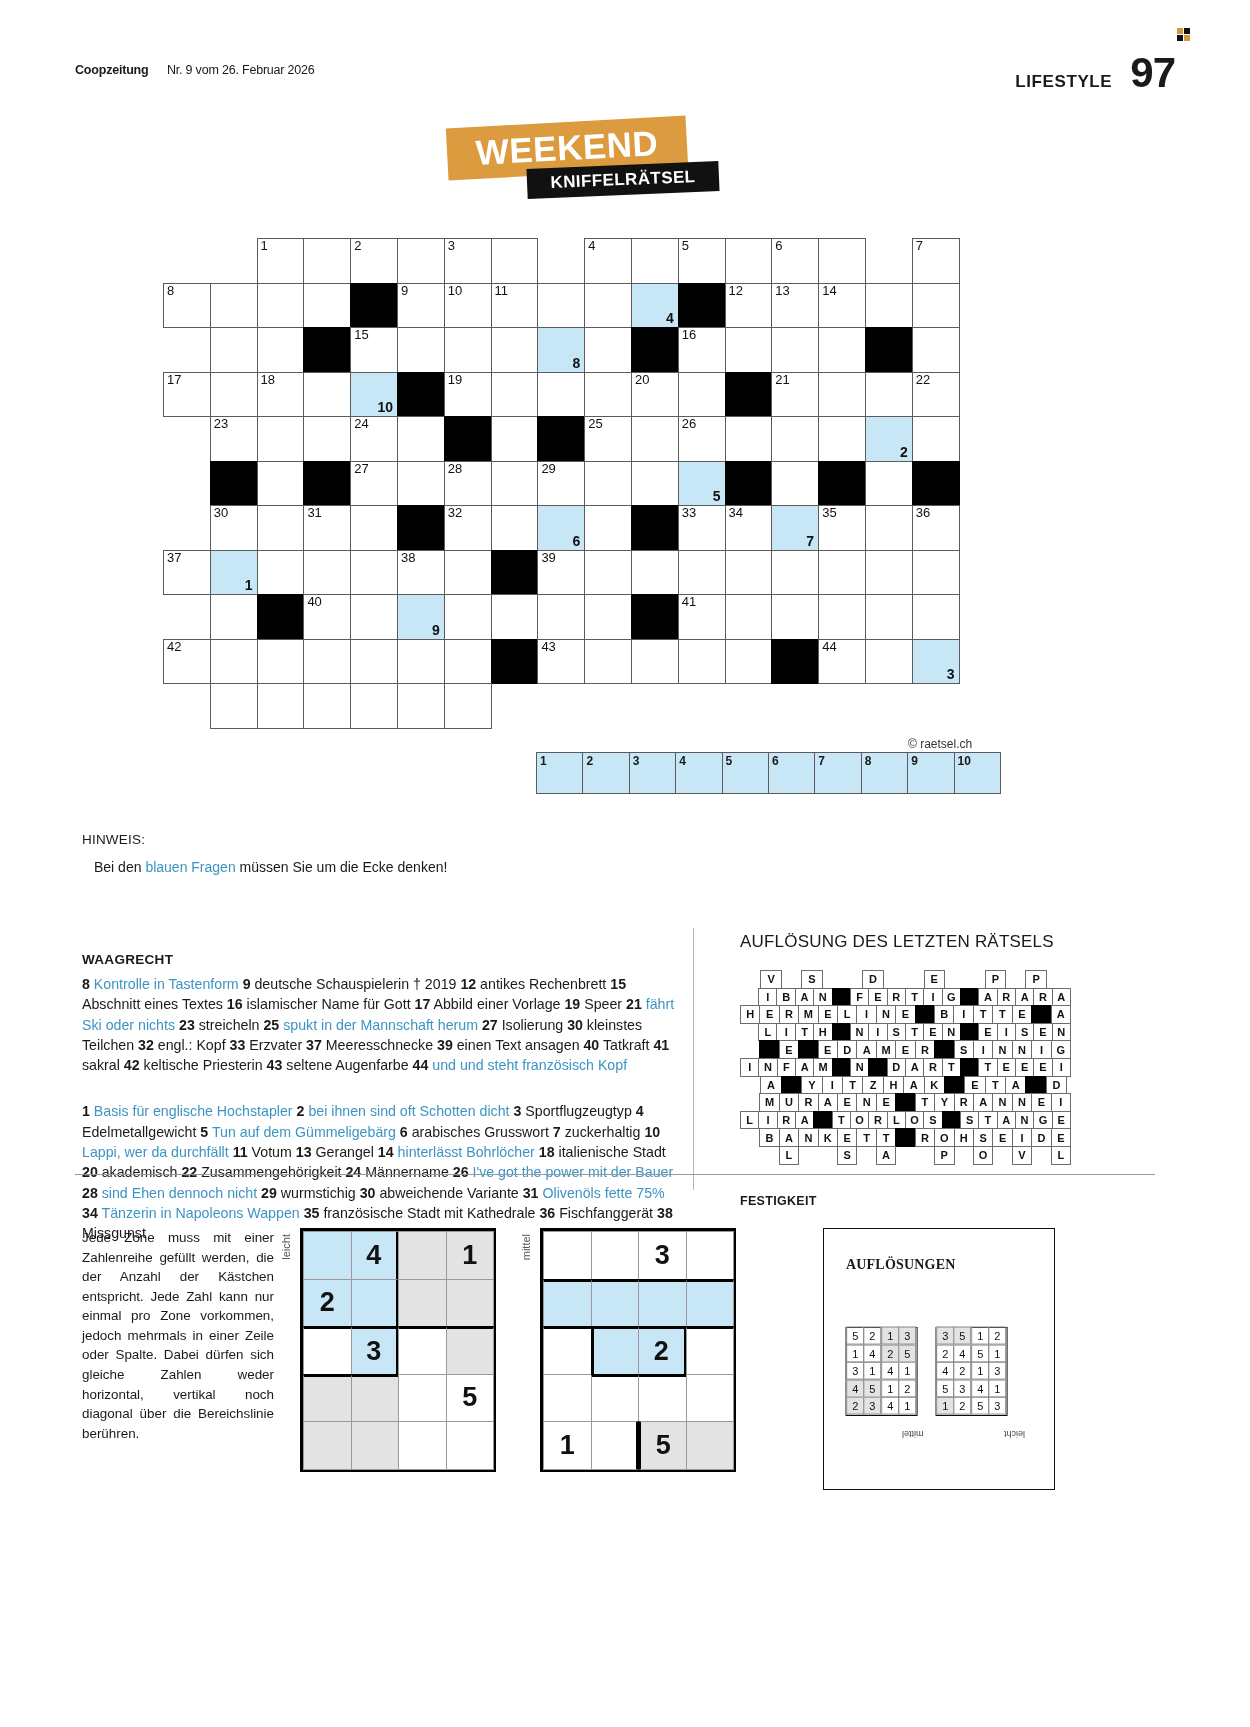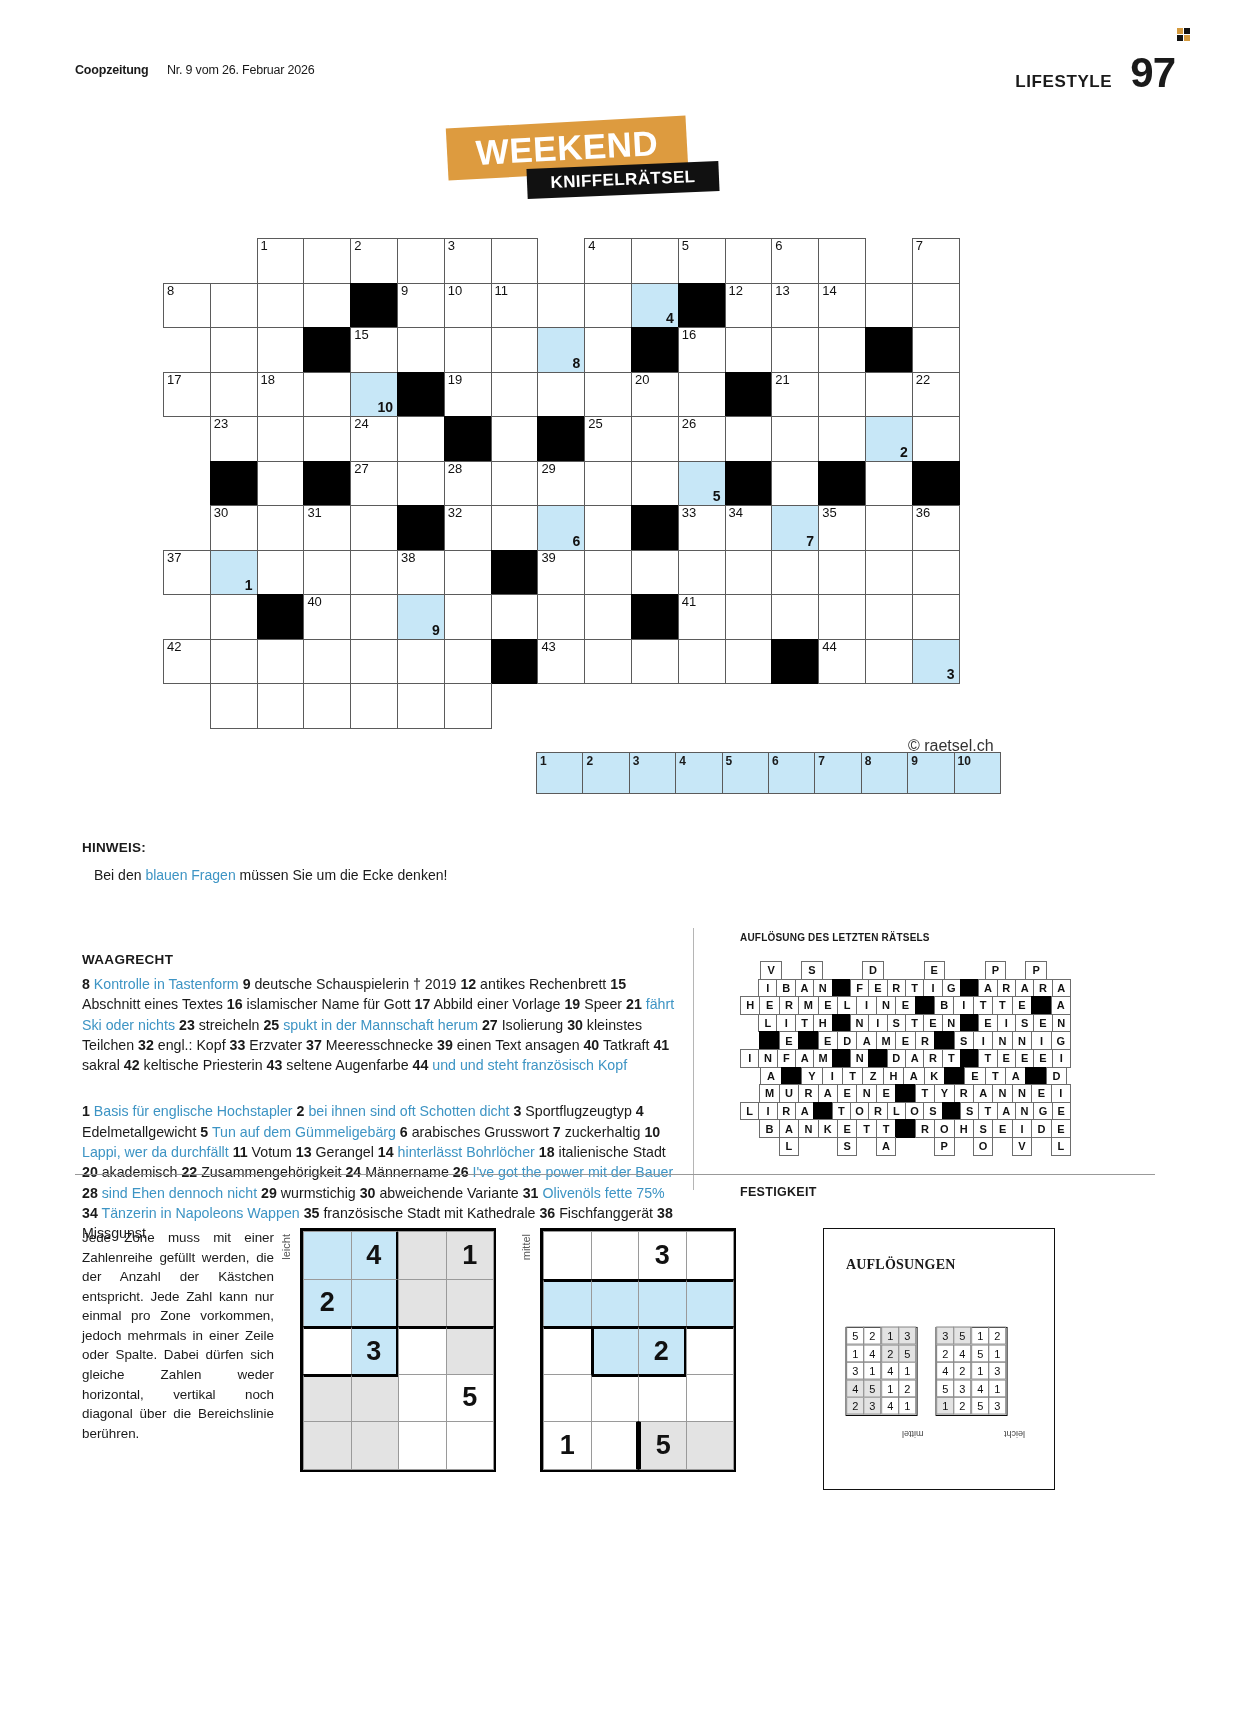--- a/index.html
+++ b/index.html
@@ -58,25 +58,25 @@
   .cw-cell.empty{ border:none; background:transparent; }
   .cw-cell.block{ background:#000000; border-color:#000000; }
   .cw-cell.blue{ background:#c7e7f7; }
   .cw-cell .num{
     position:absolute; left:3px; top:0px; font-size:13px; line-height:14px;
     color:#111; font-family:"Liberation Sans", sans-serif;
   }
   .cw-cell .bignum{
     position:absolute; right:4px; bottom:1px; font-size:14px; font-weight:bold; color:#111;
   }
-  .credit{ position:absolute; left:908px; top:737px; font-size:16px; color:#333; }
+  .credit{ position:absolute; left:908px; top:737px; font-size:12px; color:#333; }
 
   
   .hinweis{ position:absolute; left:82px; top:832px; width:420px;}
-  .hinweis h4{ margin:8px 0 8px 0; font-size:13.5px; font-weight:bold; letter-spacing:0.2px;}
+  .hinweis h4{ margin:0 0 8px 0; font-size:13.5px; font-weight:normal; letter-spacing:0.2px;}
   .hinweis p{ margin:12px; font-size:14px; }
   .blue-txt{ color:#3d94c4; }
 
   
   .sol-strip{ position:absolute; left:536px; top:752px; display:flex; }
   .sol-cell{
     width:47.4px; height:42px; border:1px solid #5b5b5b; margin-right:-1px;
     background:#c7e7f7; position:relative;
   }
   .sol-cell .num{ position:absolute; left:3px; top:1px; font-size:12px; font-weight:bold;}
@@ -85,21 +85,21 @@
   .clues{ position:absolute; left:82px; top:930px; width:600px;margin-top:22px; }
   .clues h3{ margin:0 0 7px 0; font-size:13.5px; font-weight:bold; letter-spacing:0.3px;}
   .clue-body{ font-size:14.2px; line-height:1.43; text-align:left; }
   .clue-body b{ font-weight:bold; }
   .clue-gap{ height:26px; }
 
   .divider-v{ position:absolute; left:693px; top:928px; width:1px; height:262px; background:#b5b5b5;}
 
   
   .last-sol{ position:absolute; left:740px; top:932px; width:330px; }
-  .last-sol h3{ margin:0 0 18px 0; font-size:10px; font-weight:bold; letter-spacing:0.2px;}
+  .last-sol h3{ margin:0 0 18px 0; font-size:17px; font-weight:normal; letter-spacing:0.2px;}
   .ls-grid{ }
   .ls-row{ display:flex; }
   .ls-cell{
     width:21.4px; height:18.6px; border:1px solid #6d6d6d; margin-right:-1px; margin-bottom:-1px;
     font-size:11px; font-weight:bold; display:flex; align-items:center; justify-content:center;
     background:#fff; color:#111; font-family:"Liberation Sans", sans-serif;
   }
   .ls-cell.e{ border:none; background:transparent; }
   .ls-cell.b{ background:#000; border-color:#000; }
   .ls-word{ margin-top:30px; font-size:12.5px; font-weight:bold; letter-spacing:0.3px;}

